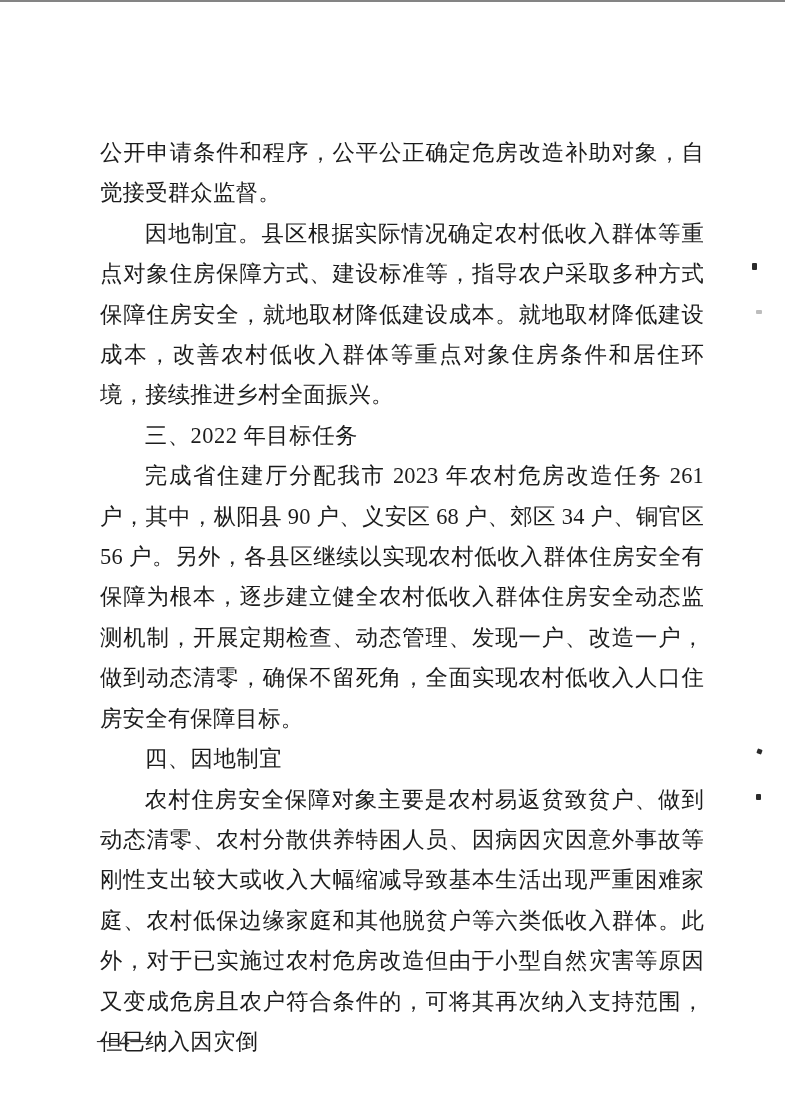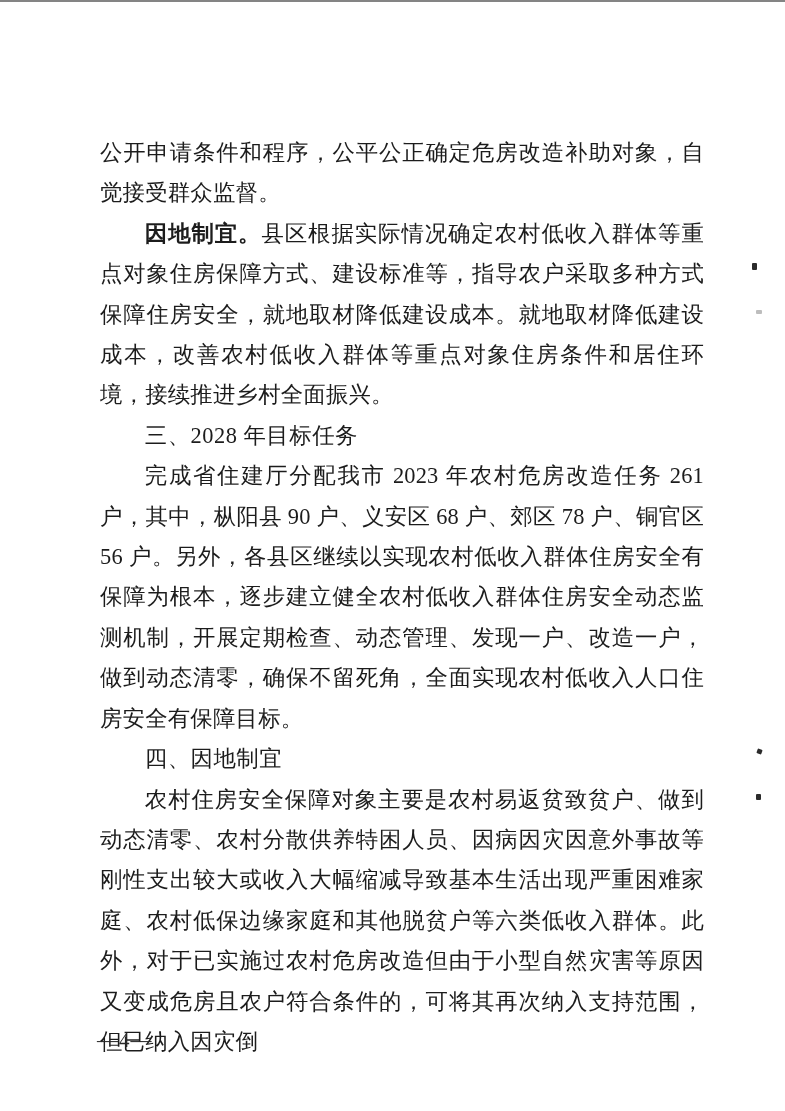--- a/index.html
+++ b/index.html
@@ -45,21 +45,21 @@
   .text-column p,
   .text-column h2 {
     margin: 0;
     font-weight: normal;
     font-size: 22.4px;
     line-height: 40.4px;
   }
 
   .para-indent { text-indent: 2em; }
 
-  .bold-lead { font-weight: 700; }
+  .bold-lead { font-weight: 400; }
 
   .section-heading {
     text-indent: 2em;
     font-weight: 700;
     letter-spacing: 0.5px;
   }
 
   
   .page-number {
     position: absolute;
@@ -88,23 +88,23 @@
 <div class="page">
 
   <div class="scan-edge-top"></div>
 
   <div class="text-column">
 
     <p>公开申请条件和程序，公平公正确定危房改造补助对象，自觉接受群众监督。</p>
 
     <p class="para-indent"><span class="bold-lead">因地制宜。</span><span>县区根据实际情况确定农村低收入群体等重点对象住房保障方式、建设标准等，指导农户采取多种方式保障住房安全，就地取材降低建设成本。就地取材降低建设成本，改善农村低收入群体等重点对象住房条件和居住环境，接续推进乡村全面振兴。</span></p>
 
-    <h2 class="section-heading">三、2028 年目标任务</h2>
+    <h2 class="section-heading">三、2022 年目标任务</h2>
 
-    <p class="para-indent">完成省住建厅分配我市 2023 年农村危房改造任务 261 户，其中，枞阳县 90 户、义安区 68 户、郊区 78 户、铜官区 56 户。另外，各县区继续以实现农村低收入群体住房安全有保障为根本，逐步建立健全农村低收入群体住房安全动态监测机制，开展定期检查、动态管理、发现一户、改造一户，做到动态清零，确保不留死角，全面实现农村低收入人口住房安全有保障目标。</p>
+    <p class="para-indent">完成省住建厅分配我市 2023 年农村危房改造任务 261 户，其中，枞阳县 90 户、义安区 68 户、郊区 34 户、铜官区 56 户。另外，各县区继续以实现农村低收入群体住房安全有保障为根本，逐步建立健全农村低收入群体住房安全动态监测机制，开展定期检查、动态管理、发现一户、改造一户，做到动态清零，确保不留死角，全面实现农村低收入人口住房安全有保障目标。</p>
 
     <h2 class="section-heading">四、因地制宜</h2>
 
     <p class="para-indent">农村住房安全保障对象主要是农村易返贫致贫户、做到动态清零、农村分散供养特困人员、因病因灾因意外事故等刚性支出较大或收入大幅缩减导致基本生活出现严重困难家庭、农村低保边缘家庭和其他脱贫户等六类低收入群体。此外，对于已实施过农村危房改造但由于小型自然灾害等原因又变成危房且农户符合条件的，可将其再次纳入支持范围，但已纳入因灾倒</p>
 
   </div>
 
   <div class="page-number">—4—</div>
 
   <div class="speck speck-1"></div>

